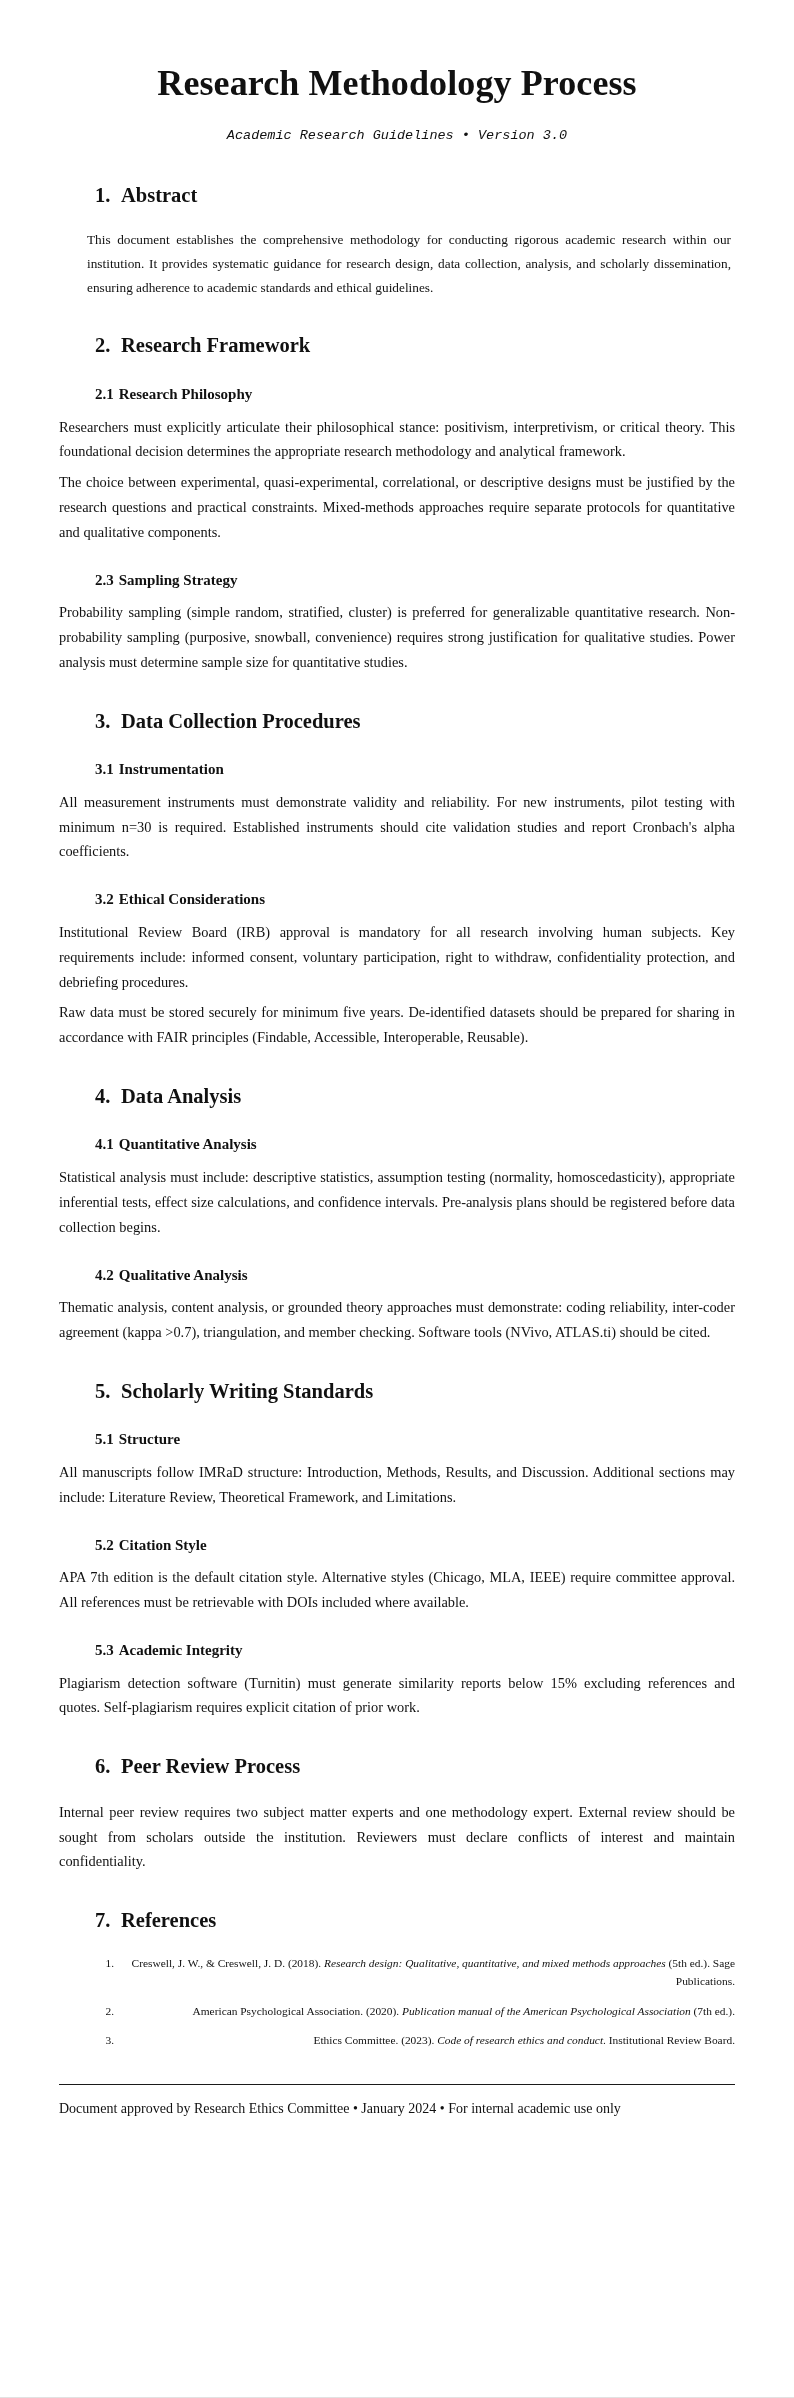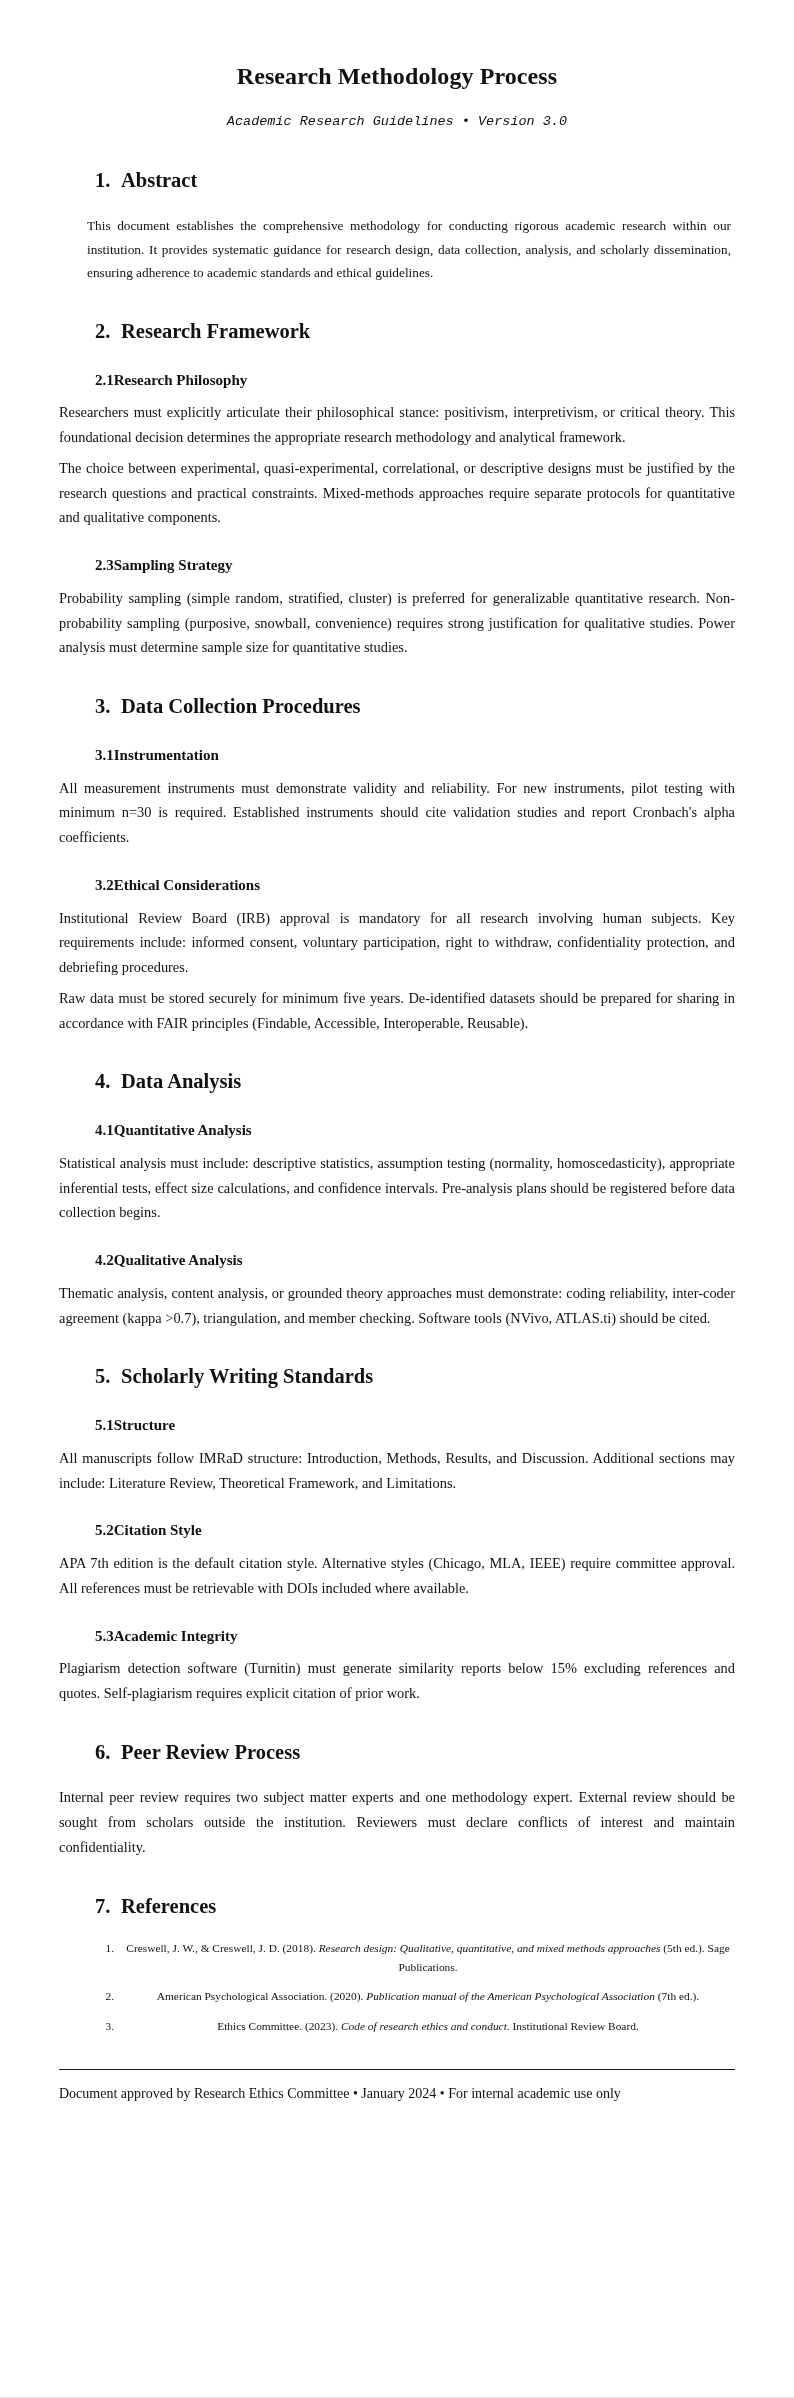--- a/index.html
+++ b/index.html
@@ -18,21 +18,21 @@
   .page {
     width: 794px;
     min-height: 2398px;
     background: #ffffff;
     border-bottom: 1px solid #e2e2e2;
     padding: 62px 59px 40px 59px;
   }
 
   
   .doc-title {
-    font-size: 24px;
+    font-size: 36px;
     font-weight: bold;
     text-align: center;
     letter-spacing: 0.1px;
     margin: 0 0 22px 0;
     line-height: 1.2;
   }
   .doc-subtitle {
     font-size: 13.5px;
     font-style: italic;
     text-align: center;
@@ -55,20 +55,21 @@
   }
   h3.subsection-heading {
     font-size: 15px;
     font-weight: bold;
     margin: 26px 0 11px 0;
     padding-left: 36px;
     line-height: 1.25;
   }
   h3.subsection-heading .num {
     display: inline-block;
+    padding-right: 5px;
   }
 
   
   p.body-text {
     font-size: 14.4px;
     line-height: 1.72;
     text-align: justify;
     text-justify: inter-word;
     margin: 0 0 6px 0;
     padding: 0 0 0 0;
@@ -92,21 +93,21 @@
   
   ol.reference-list {
     margin: 18px 0 0 0;
     padding-left: 58px;
     font-size: 11.4px;
     line-height: 1.62;
   }
   ol.reference-list li {
     margin-bottom: 11px;
     padding-left: 4px;
-    text-align: center;
+    text-align: right;
     font-family: Liberation Serif, serif;
   }
   .ref-italic { font-style: italic; }
 
   
   .footer-rule {
     border: none;
     border-top: 1.3px solid #1a1a1a;
     margin: 34px 0 14px 0;
     width: 100%;

